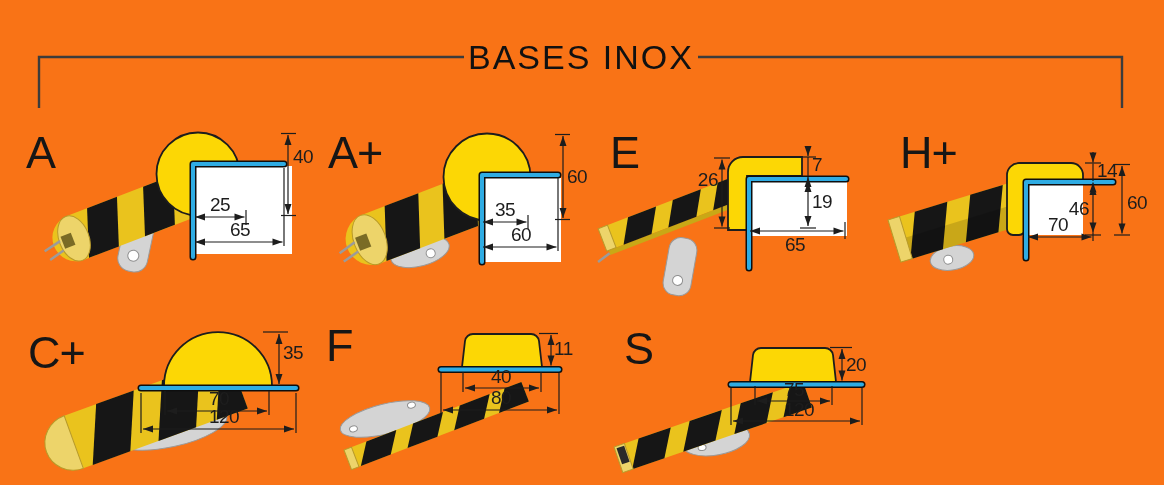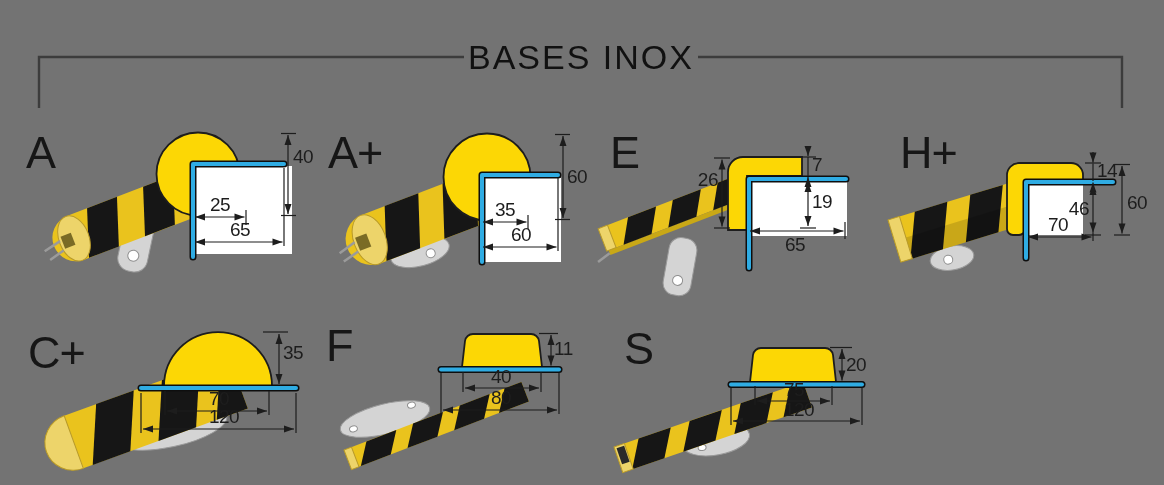--- a/index.html
+++ b/index.html
@@ -1,16 +1,16 @@
 <!DOCTYPE html>
 <html style="--yellow: #FCD705; --photo-yellow: #EAC31D; --cap-yellow: #EDD46A; --blue: #2FACE3; --ink: #1D1D1D; --metal: #D4D4D4; --stripe: #161616;"><head>
 <meta charset="utf-8">
 <style>
   html,body{margin:0;padding:0;background:#fff;}
-  #stage{position:relative;width:1164px;height:485px;background:#737373;overflow:hidden;}
+  #stage{position:relative;width:1164px;height:485px;background:#f97316;overflow:hidden;}
   svg{display:block;}
   .bracket{stroke:#3c3c3c;stroke-width:2.4;fill:none;}
   .ttl{font-family:"Liberation Sans",sans-serif;font-size:34px;fill:#111;letter-spacing:2px;}
   .lbl{font-family:"Liberation Sans",sans-serif;font-size:45px;fill:#161616;letter-spacing:-1px;}
   .txt{font-family:"Liberation Sans",sans-serif;font-size:19px;fill:var(--ink);letter-spacing:-0.5px;}
   .yel{fill:var(--yellow);stroke:var(--ink);stroke-width:1.8;}
   .cap{fill:var(--cap-yellow);stroke:#b89a2a;stroke-width:1;}
   .pyel{fill:var(--photo-yellow);}
   .stripe{fill:var(--stripe);}
   .steel-o{fill:none;stroke:#0e0e0e;stroke-width:7;stroke-linecap:round;stroke-linejoin:round;}

